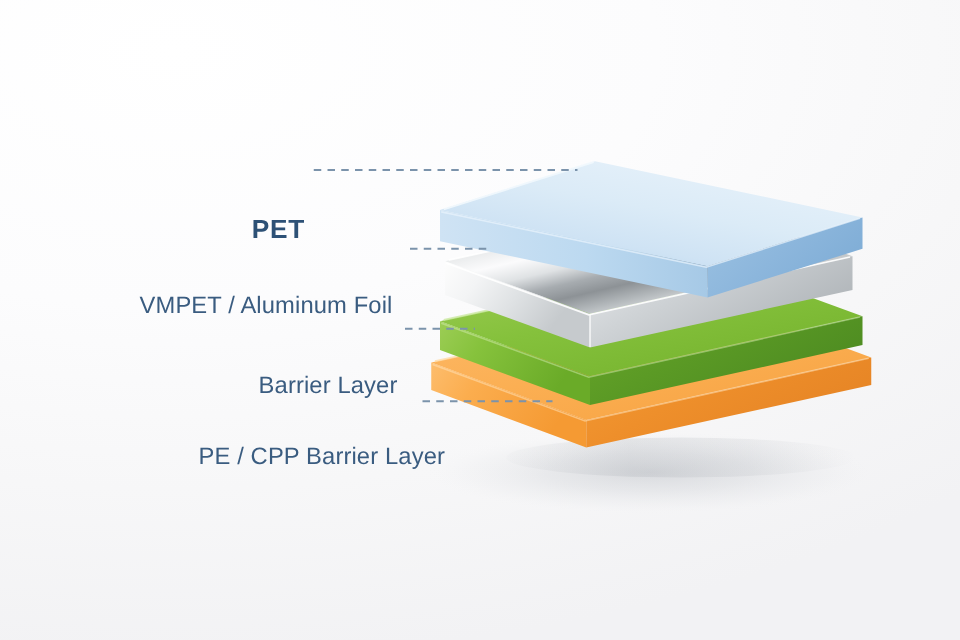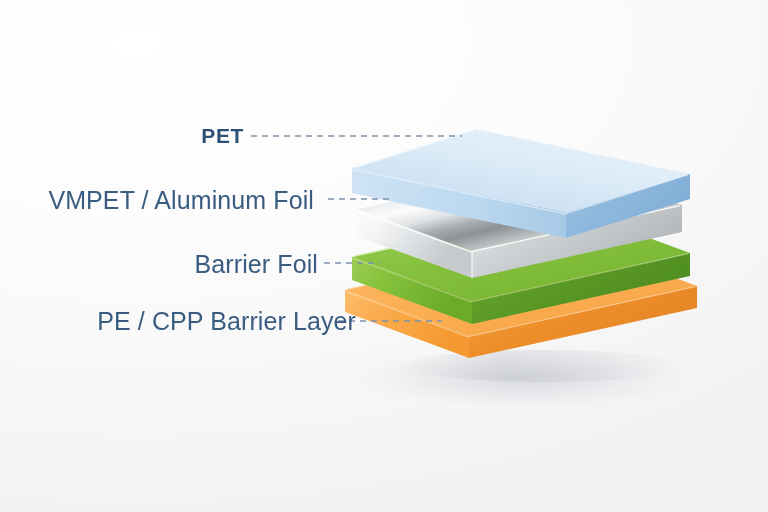--- a/index.html
+++ b/index.html
@@ -29,30 +29,31 @@
     width: 768px;
     height: 512px;
     display: block;
   }
   .layer-label {
     position: absolute;
     white-space: nowrap;
     color: #33587c;
     font-family: "Liberation Sans", sans-serif;
     letter-spacing: 0.1px;
+    margin-top: 48px;
   }
   .layer-label.emphasis {
     font-weight: bold;
     font-size: 21px;
     color: #2d5176;
     letter-spacing: 0.6px;
   }
   .layer-label.normal {
     font-weight: normal;
-    font-size: 25px;
+    font-size: 19px;
     color: #3a5c80;
   }
   
   #label-pet      { right: 524px; top: 124px; }
   #label-vmpet    { right: 454px; top: 186px; }
   #label-barrier  { right: 450px; top: 250px; }
   #label-sealant  { right: 412px; top: 307px; }
 </style>
 </head>
 <body>
@@ -195,17 +196,17 @@
       <line x1="328" y1="199" x2="392" y2="199"></line>
       <line x1="324" y1="263" x2="380" y2="263"></line>
       <line x1="338" y1="321" x2="442" y2="321"></line>
     </g>
   </svg>
 
   <div class="layer-label emphasis" id="label-pet">PET</div>
 
   <div class="layer-label normal" id="label-vmpet">VMPET / Aluminum Foil</div>
 
-  <div class="layer-label normal" id="label-barrier">Barrier Foil</div>
+  <div class="layer-label normal" id="label-barrier">Barrier Layer</div>
 
   <div class="layer-label normal" id="label-sealant">PE / CPP Barrier Layer</div>
 
 </div>
 
 </body></html>

